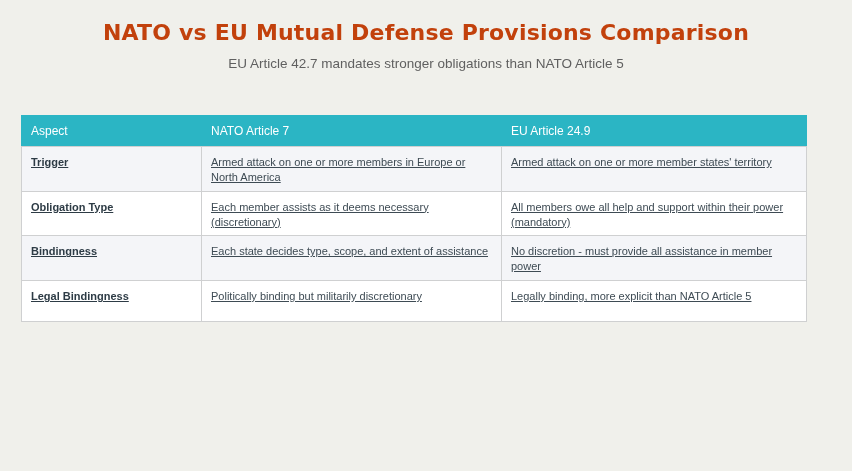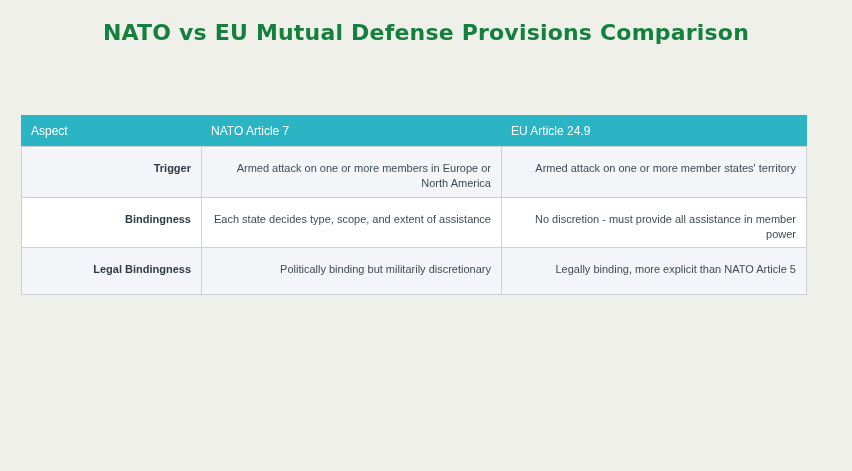--- a/index.html
+++ b/index.html
@@ -15,21 +15,21 @@
     overflow: hidden;
   }
   .header-block {
     padding-top: 20px;
     text-align: center;
   }
   .page-title {
     font-family: "DejaVu Sans", "Liberation Sans", sans-serif;
     font-size: 22px;
     font-weight: bold;
-    color: #15803d;
+    color: #c2410c;
     letter-spacing: 0.2px;
     margin: 0;
   }
   .page-subtitle {
     font-size: 13.5px;
     color: #606060;
     margin: 11px 0 0 0;
   }
   .table-wrap {
     position: absolute;
@@ -55,39 +55,41 @@
     text-align: left;
     padding: 8px 8px 8px 9px;
     height: 14px;
     border: 1px solid #2bb5c4;
     border-bottom: 1px solid #cfd0d1;
   }
   table.comparison td {
     font-size: 11px;
     color: #3e4b54;
     vertical-align: top;
-    text-align: right;
-    padding: 14px 10px 6px 9px;
+    text-align: left;
+    padding: 8px 10px 6px 9px;
     height: 26px;
     line-height: 1.35;
     border: 1px solid #cfd0d1;
+    text-decoration: underline;
   }
   table.comparison td.aspect {
     font-weight: 600;
     font-size: 11px;
     color: #2d3b45;
   }
   table.comparison tbody tr:nth-child(odd)  { background: #f4f5f8; }
   table.comparison tbody tr:nth-child(even) { background: #ffffff; }
 </style>
 </head>
 <body>
 
 <div class="header-block">
   <h1 class="page-title">NATO vs EU Mutual Defense Provisions Comparison</h1>
+  <p class="page-subtitle">EU Article 42.7 mandates stronger obligations than NATO Article 5</p>
 </div>
 
 <div class="table-wrap">
   <table class="comparison">
     <colgroup>
       <col class="c-aspect">
       <col class="c-nato">
       <col class="c-eu">
     </colgroup>
     <thead>
@@ -97,20 +99,25 @@
         <th>EU Article 24.9</th>
       </tr>
     </thead>
     <tbody>
       <tr>
         <td class="aspect">Trigger</td>
         <td>Armed attack on one or more members in Europe or North America</td>
         <td>Armed attack on one or more member states' territory</td>
       </tr>
       <tr>
+        <td class="aspect">Obligation Type</td>
+        <td>Each member assists as it deems necessary (discretionary)</td>
+        <td>All members owe all help and support within their power (mandatory)</td>
+      </tr>
+      <tr>
         <td class="aspect">Bindingness</td>
         <td>Each state decides type, scope, and extent of assistance</td>
         <td>No discretion - must provide all assistance in member power</td>
       </tr>
       <tr>
         <td class="aspect">Legal Bindingness</td>
         <td>Politically binding but militarily discretionary</td>
         <td>Legally binding, more explicit than NATO Article 5</td>
       </tr>
     </tbody>

